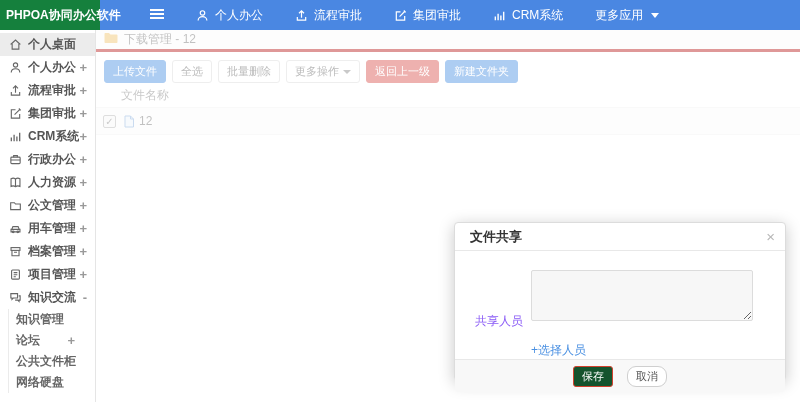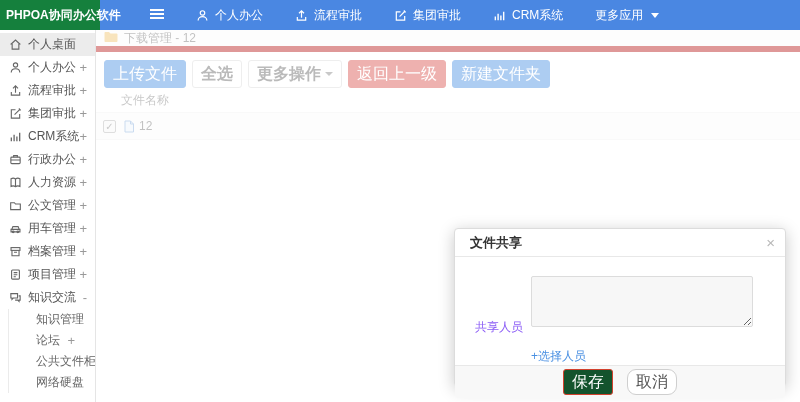--- a/index.html
+++ b/index.html
@@ -14,52 +14,52 @@
           font-weight:bold; font-size:12px; letter-spacing:0; white-space:nowrap; }
   .hamburger { width:46px; margin-left:34px; display:flex; align-items:center; justify-content:center; cursor:pointer; }
   .nav-items { display:flex; align-items:stretch; }
   .nav-item { display:flex; align-items:center; gap:6px; padding:0 16px; cursor:pointer; font-size:12px; }
   .nav-item svg { display:block; }
   .caret-down { width:0; height:0; border-left:4px solid transparent; border-right:4px solid transparent;
                 border-top:5px solid #fff; margin-left:2px; }
   
   .main { display:flex; height:372px; }
   
-  .sidebar { width:96px; border-right:1px solid #e5e5e5; background:#fff; padding-top:3px; overflow:hidden; flex:none; }
+  .sidebar { width:96px; border-right:1px solid #e5e5e5; background:#fff; padding-top:3px; overflow:hidden; flex:none;font-weight:bold; }
   .side-item { height:23px; display:flex; align-items:center; padding:0 8px 0 9px; color:#555; cursor:pointer; }
   .side-item.active { background:#ececec; }
   .side-item .s-icon { width:13px; height:13px; margin-right:6px; color:#666; flex:none; }
   .side-item .s-label { flex:1; white-space:nowrap; overflow:hidden; }
   .side-item .s-expand { color:#999; font-size:13px; }
   .submenu { margin-left:8px; border-left:1px solid #ebebeb; }
-  .sub-item { height:21px; display:flex; align-items:center; padding:0 20px 0 7px; color:#666; cursor:pointer; white-space:nowrap;margin-left:20px; }
+  .sub-item { height:21px; display:flex; align-items:center; padding:0 20px 0 7px; color:#666; cursor:pointer; white-space:nowrap; }
   .sub-item .s-expand { margin-left:auto; color:#999; font-size:13px; }
   
   .content { flex:1; position:relative; background:#fff; }
-  .breadcrumb-bar { height:22px; background:#fbfbfb; border-bottom:6px solid #b91c1c;
+  .breadcrumb-bar { height:22px; background:#fbfbfb; border-bottom:3px solid #b91c1c;
                     display:flex; align-items:center; padding-left:8px; color:#777; }
   .breadcrumb-bar svg { margin-right:6px; }
   .toolbar { padding:8px 0 0 8px; display:flex; gap:6px; }
-  .btn { font-size:16px; line-height:1; padding:5px 8px; border-radius:3px; border:1px solid transparent;
+  .btn { font-size:11px; line-height:1; padding:5px 8px; border-radius:3px; border:1px solid transparent;
          cursor:pointer; background:#fff; color:#666; font-family:inherit; display:inline-flex; align-items:center; gap:4px; }
-  .btn.plain { border-color:#d9d9d9;font-weight:bold; }
+  .btn.plain { border-color:#d9d9d9; }
   .btn.blue { background:#4a90e2; border-color:#4a90e2; color:#fff; }
   .btn.red  { background:#d9534f; border-color:#d9534f; color:#fff; }
   .btn .caret-gray { width:0; height:0; border-left:4px solid transparent; border-right:4px solid transparent;
                      border-top:4px solid #888; }
   .filetable { }
   .thead { height:25px; line-height:25px; padding-left:25px; color:#888; border-bottom:1px solid #f2f2f2; }
   .frow { height:27px; display:flex; align-items:center; padding-left:7px; background:#fbfbfb; border-bottom:1px solid #f2f2f2; color:#777; }
   .cbx { width:13px; height:13px; border:1px solid #b5b5b5; border-radius:2px; background:#f5f5f5;
          display:inline-flex; align-items:center; justify-content:center; font-size:10px; color:#888; cursor:pointer; flex:none; }
   .frow .ficon { margin:0 4px 0 7px; flex:none; display:flex; }
   
   .backdrop { position:absolute; left:0; top:0; right:0; bottom:0; background:rgba(255,255,255,0.55); z-index:5; }
   
-  .modal { position:absolute; left:454px; top:228px; width:332px; height:159px; background:#fff;
+  .modal { position:absolute; left:454px; top:222px; width:332px; height:159px; background:#fff;
            border:1px solid #dcdcdc; border-radius:4px; box-shadow:0 3px 16px rgba(0,0,0,0.22); z-index:10;
            display:flex; flex-direction:column; }
   .modal-header { height:28px; flex:none; border-bottom:1px solid #e8e8e8; display:flex; align-items:center; padding:0 10px 0 15px; }
   .modal-title { font-weight:bold; font-size:13px; color:#333; }
   .modal-close { margin-left:auto; color:#b8b8b8; font-size:15px; line-height:1; cursor:pointer; }
   .modal-body { flex:1; display:flex; padding:19px 20px 0 12px; }
   .field-label { width:56px; text-align:right; color:#8b5cf6; margin-right:8px; align-self:center; margin-top:14px; flex:none; }
   .field-col { flex:1; display:flex; flex-direction:column; }
   .share-textarea { width:222px; height:51px; background:#f7f7f7; border:1px solid #dcdcdc; border-radius:2px;
                     resize:both; font-family:inherit; font-size:12px; color:#555; padding:4px 6px; outline:none; }
@@ -273,20 +273,21 @@
         <svg width="14" height="12" viewBox="0 0 14 12">
             <path fill="#f0c36d" d="M0.5 2 C0.5 1.4 1 1 1.6 1 H5 L6.4 2.6 H12.4 C13 2.6 13.5 3 13.5 3.6 V10 C13.5 10.6 13 11 12.4 11 H1.6 C1 11 0.5 10.6 0.5 10 Z"></path>
           </svg>
       </span>
       <span>下载管理 - 12</span>
     </div>
 
     <div class="toolbar">
       <button class="btn blue">上传文件</button>
       <button class="btn plain">全选</button>
+      <button class="btn plain">批量删除</button>
       <button class="btn plain">
         <span>更多操作</span>
         <span class="caret-gray"></span>
       </button>
       <button class="btn red">返回上一级</button>
       <button class="btn blue">新建文件夹</button>
     </div>
 
     <div class="filetable">
       <div class="thead">文件名称</div>

